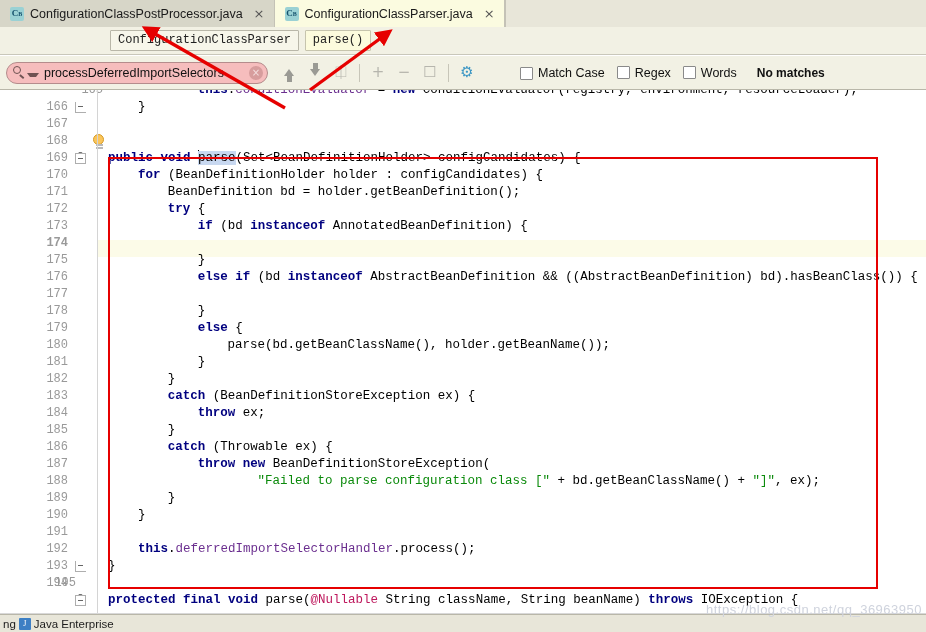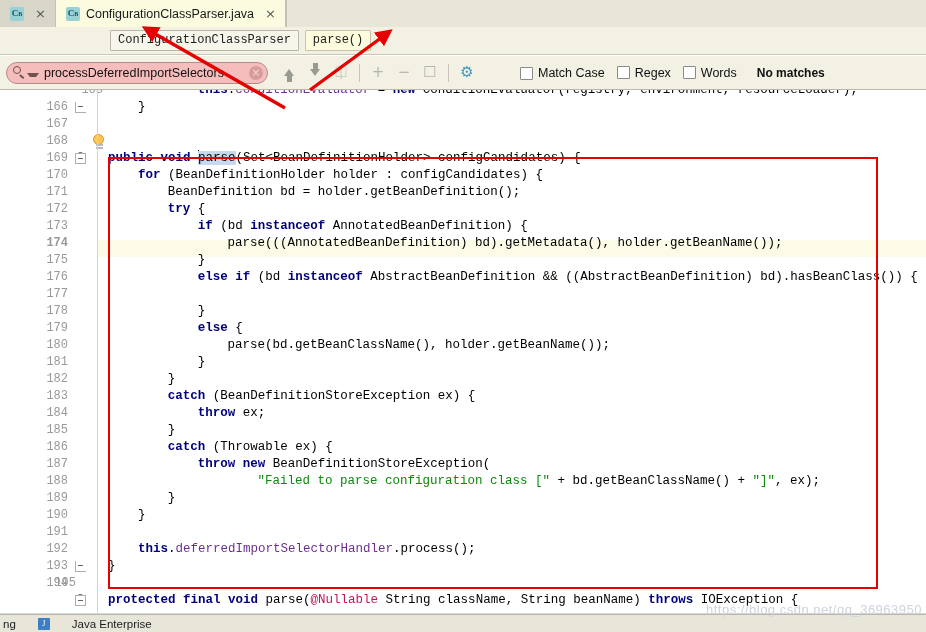--- a/index.html
+++ b/index.html
@@ -209,21 +209,21 @@
     pointer-events:none;
   }
   
   .overlay{position:absolute;left:0;top:0;width:926px;height:632px;pointer-events:none;}
 
   
   .statusbar{
     position:absolute;left:0;bottom:0;width:926px;height:18px;
     background:#e8e6d9;border-top:1px solid #b9b7a9;
     display:flex;align-items:center;box-sizing:border-box;padding-left:3px;
-    font-size:11.5px;color:#1c1c1c;gap:22px;
+    font-size:11.5px;color:#1c1c1c;gap:3px;
   }
   .statusbar .pre{color:#1c1c1c;font-size:11.5px;}
   .je-ico{
     width:12px;height:12px;background:#3d7fc4;border-radius:1px;
     display:flex;align-items:center;justify-content:center;
     color:#fff;font-size:8px;font-family:"Liberation Serif",serif;
   }
 
   .watermark{
     position:absolute;right:4px;bottom:15px;
@@ -236,20 +236,21 @@
   }
 </style>
 </head>
 <body>
 
 <div id="root">
 
   <div class="tabbar">
     <div class="tab">
       <span class="tab-ico">C<sub>B</sub></span>
+      <span>ConfigurationClassPostProcessor.java</span>
       <span class="tab-close">×</span>
     </div>
     <div class="tab active">
       <span class="tab-ico">C<sub>B</sub></span>
       <span>ConfigurationClassParser.java</span>
       <span class="tab-close">×</span>
     </div>
     <div class="tabfill"></div>
   </div>
 
@@ -357,21 +358,20 @@
     <div class="codearea" id="codearea">
         <div class="cline" style="top: -8px; padding-left: 99.64px;"><span class="kw">this</span><span>.</span><span class="fld">conditionEvaluator</span><span> = </span><span class="kw">new</span><span> ConditionEvaluator(registry, environment, resourceLoader);</span></div>
         <div class="cline" style="top: 9px; padding-left: 39.88px;"><span>}</span></div>
         <div class="cline" style="top: 26px; padding-left: 10px;"></div>
         <div class="cline" style="top: 43px; padding-left: 10px;"></div>
         <div class="cline" style="top: 60px; padding-left: 10px;"><span class="kw">public</span><span> </span><span class="kw">void</span><span> </span><span class="caretbar"></span><span class="sel">parse</span><span>(Set&lt;BeanDefinitionHolder&gt; configCandidates) {</span></div>
         <div class="cline" style="top: 77px; padding-left: 39.88px;"><span class="kw">for</span><span> (BeanDefinitionHolder holder : configCandidates) {</span></div>
         <div class="cline" style="top: 94px; padding-left: 69.76px;"><span>BeanDefinition bd = holder.getBeanDefinition();</span></div>
         <div class="cline" style="top: 111px; padding-left: 69.76px;"><span class="kw">try</span><span> {</span></div>
         <div class="cline" style="top: 128px; padding-left: 99.64px;"><span class="kw">if</span><span> (bd </span><span class="kw">instanceof</span><span> AnnotatedBeanDefinition) {</span></div>
-        <div class="cline" style="top: 145px; padding-left: 129.52px;"><span>parse(((AnnotatedBeanDefinition) bd).getMetadata(), holder.getBeanName());</span></div>
         <div class="cline" style="top: 162px; padding-left: 99.64px;"><span>}</span></div>
         <div class="cline" style="top: 179px; padding-left: 99.64px;"><span class="kw">else</span><span> </span><span class="kw">if</span><span> (bd </span><span class="kw">instanceof</span><span> AbstractBeanDefinition &amp;&amp; ((AbstractBeanDefinition) bd).hasBeanClass()) {</span></div>
         <div class="cline" style="top: 213px; padding-left: 99.64px;"><span>}</span></div>
         <div class="cline" style="top: 230px; padding-left: 99.64px;"><span class="kw">else</span><span> {</span></div>
         <div class="cline" style="top: 247px; padding-left: 129.52px;"><span>parse(bd.getBeanClassName(), holder.getBeanName());</span></div>
         <div class="cline" style="top: 264px; padding-left: 99.64px;"><span>}</span></div>
         <div class="cline" style="top: 281px; padding-left: 69.76px;"><span>}</span></div>
         <div class="cline" style="top: 298px; padding-left: 69.76px;"><span class="kw">catch</span><span> (BeanDefinitionStoreException ex) {</span></div>
         <div class="cline" style="top: 315px; padding-left: 99.64px;"><span class="kw">throw</span><span> ex;</span></div>
         <div class="cline" style="top: 332px; padding-left: 69.76px;"><span>}</span></div>

